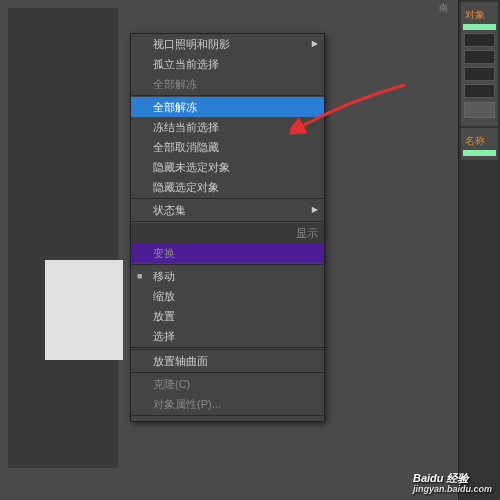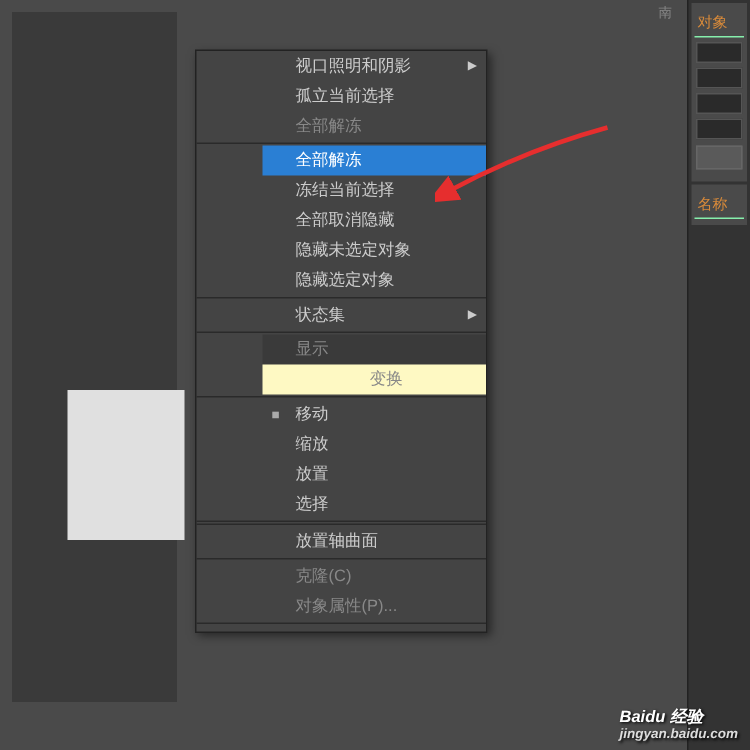--- a/index.html
+++ b/index.html
@@ -1,29 +1,29 @@
 <!DOCTYPE html>
 <html><head>
 <meta charset="utf-8">
 <style>
 *{margin:0;padding:0;box-sizing:border-box;font-family:"Microsoft YaHei",sans-serif;font-size:11px;}
 body{background:#3a3a3a;width:500px;height:500px;position:relative;overflow:hidden;}
 .viewport{position:absolute;left:0;top:0;width:460px;height:500px;background:#4a4a4a;}
 .viewport-inner{position:absolute;left:8px;top:8px;width:110px;height:460px;background:#3a3a3a;}
 .white-obj{position:absolute;left:45px;top:260px;width:78px;height:100px;background:#e0e0e0;}
 .ctx-menu{position:absolute;left:130px;top:33px;width:195px;background:#444;border:1px solid #222;box-shadow:2px 2px 6px rgba(0,0,0,.5);}
-.mi{padding:2px 18px 2px 22px;color:#ccc;line-height:16px;cursor:default;position:relative;margin-left:44px;}
+.mi{padding:2px 18px 2px 22px;color:#ccc;line-height:16px;cursor:default;position:relative;}
 .mi.hl{background:#2a7fd4;color:#fff;}
 .mi.sub::after{content:"▶";position:absolute;right:6px;font-size:8px;color:#ccc;}
 .mi.dim{color:#888;}
 .sep{height:1px;background:#2a2a2a;margin:1px 0;}
 .check{position:absolute;left:6px;color:#aaa;font-size:9px;}
 .right-panel{position:absolute;right:0;top:0;width:42px;height:500px;background:#333;border-left:1px solid #222;}
 .rp-section{background:#4a4a4a;margin:2px;padding:4px 2px;}
-.rp-title{color:#d88a3a;font-size:10px;padding:2px;border-bottom:1px solid #86efac;}
+.rp-title{color:#d88a3a;font-size:10px;padding:2px;border-bottom:6px solid #86efac;}
 .rp-field{height:14px;background:#2a2a2a;margin:3px 1px;border:1px solid #555;}
 .rp-btn{height:16px;background:#5a5a5a;margin:4px 1px;border:1px solid #666;}
 .arrow{position:absolute;left:290px;top:80px;width:120px;height:60px;pointer-events:none;}
 .arrow svg{width:100%;height:100%;}
 .watermark{position:absolute;right:8px;bottom:6px;color:#fff;font-size:16px;font-weight:bold;text-shadow:1px 1px 2px #000;font-style:italic;}
 .watermark .sub{font-size:9px;display:block;color:#ddd;margin-top:-2px;}
 .compass{position:absolute;right:52px;top:2px;color:#888;font-size:9px;}
 </style>
 </head>
 <body>
@@ -40,22 +40,22 @@
     <div class="mi dim"><span>全部解冻</span></div>
     <div class="sep"></div>
     <div class="mi hl"><span>全部解冻</span></div>
     <div class="mi"><span>冻结当前选择</span></div>
     <div class="mi"><span>全部取消隐藏</span></div>
     <div class="mi"><span>隐藏未选定对象</span></div>
     <div class="mi"><span>隐藏选定对象</span></div>
     <div class="sep"></div>
     <div class="mi sub"><span>状态集</span></div>
     <div class="sep"></div>
-    <div class="mi dim" style="padding-right: 6px; background: rgb(58, 58, 58);"><span>显示</span></div>
-    <div class="mi dim" style="text-align: center; padding-right: 6px; background: #fef9c3;"><span>变换</span></div>
+    <div class="mi dim" style="text-align: right; padding-right: 6px; background: rgb(58, 58, 58);"><span>显示</span></div>
+    <div class="mi dim" style="text-align: left; padding-right: 6px; background: #4c1d95;"><span>变换</span></div>
     <div class="sep"></div>
     <div class="mi"><span class="check">■</span><span>移动</span></div>
     <div class="mi"><span>缩放</span></div>
     <div class="mi"><span>放置</span></div>
     <div class="mi"><span>选择</span></div>
     <div class="sep"></div>
     <div class="sep"></div>
     <div class="mi"><span>放置轴曲面</span></div>
     <div class="sep"></div>
     <div class="mi dim"><span>克隆(C)</span></div>

